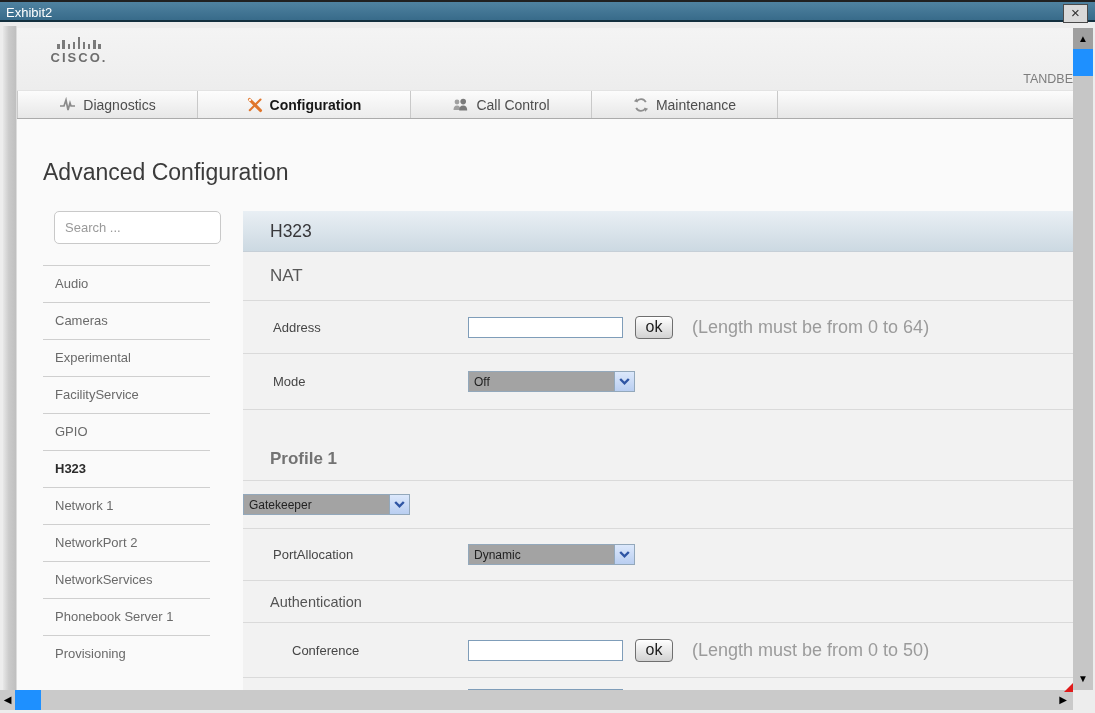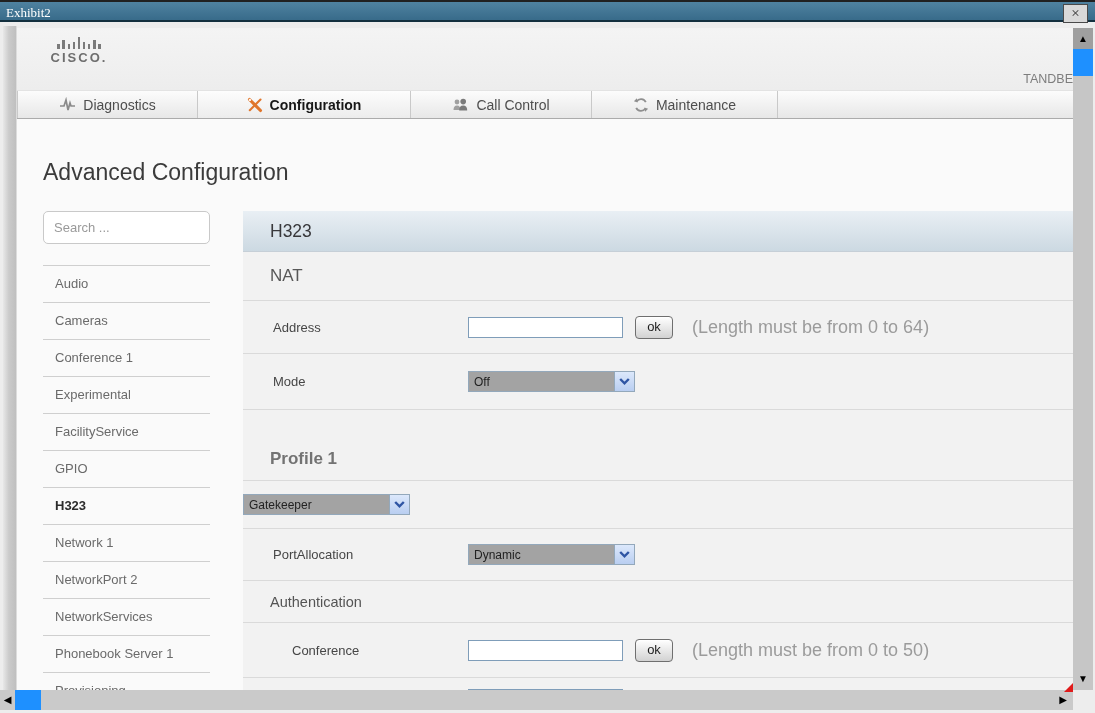--- a/index.html
+++ b/index.html
@@ -1,21 +1,21 @@
 <!DOCTYPE html>
 <html><head>
 <meta charset="utf-8">
 <style>
   html,body{margin:0;padding:0;background:#fff;}
   #window{position:relative;width:1095px;height:713px;overflow:hidden;
     font-family:"Liberation Sans","DejaVu Sans",sans-serif;background:#ededed;}
   
   .titlebar{position:absolute;left:0;top:0;right:0;height:22px;box-sizing:border-box;
     background:linear-gradient(#4f82a0,#386b8a);border-top:2px solid #202020;
-    border-bottom:2px solid #14303f;color:#fff;font-size:13px;font-family:Liberation Serif, serif;}
+    border-bottom:2px solid #14303f;color:#fff;font-size:13px;}
   .titlebar-text{position:absolute;left:6px;top:3px;}
   .close-btn{position:absolute;right:7px;top:2px;width:25px;height:19px;background:#d9d9d9;
     border:1px solid #4a4a4a;box-sizing:border-box;text-align:center;line-height:16px;
     color:#2e2e2e;font-size:15px;cursor:default;}
   
   .frame{position:absolute;left:0;top:26px;right:0;bottom:0;background:#ededed;}
   .left-strip{position:absolute;left:3px;top:0;bottom:3px;width:13px;
     background:linear-gradient(90deg,#e8e8e8,#cbcbcb 45%,#bfbfbf);border-right:1px solid #dcdcdc;}
   
   .app{position:absolute;left:17px;top:2px;width:1056px;height:662px;background:#f1f1f1;overflow:hidden;}
@@ -34,21 +34,21 @@
   .tab:first-child{border-left:1px solid #c9c9c9;}
   .tab.active{font-weight:bold;color:#181818;background:linear-gradient(#fdfdfd,#ececec);}
   .t0{width:181px}.t1{width:213px}.t2{width:181px}.t3{width:186px}
   .tab-icon{display:flex;align-items:center;}
   
   .content{position:absolute;left:0;top:91px;right:0;height:571px;background:#fafafa;overflow:hidden;}
   .page-title{position:absolute;left:26px;top:40px;font-size:23px;color:#3b3b3b;}
   
   .sidebar{position:absolute;left:26px;top:92px;width:167px;}
   .search-input{width:100%;box-sizing:border-box;height:33px;border:1px solid #c9c9c9;
-    border-radius:5px;padding:0 10px;font-size:13px;color:#555;background:#fff;outline:none;}
+    border-radius:5px;padding:0 10px;font-size:13px;color:#555;background:#fff;outline:none;margin-left:11px;}
   .search-input::placeholder{color:#9a9a9a;}
   .nav{margin-top:21px;}
   .nav-item{height:37px;box-sizing:border-box;line-height:36px;border-top:1px solid #cfcfcf;
     padding-left:12px;font-size:13px;color:#6a6a6a;cursor:default;}
   .nav-item.selected{font-weight:bold;color:#2c2c2c;}
   
   .panel{position:absolute;left:226px;top:92px;right:0;}
   .panel-title{height:40px;line-height:40px;padding-left:27px;font-size:17.5px;color:#38383b;
     background:linear-gradient(#e9eff4,#ccd9e2);border-bottom:1px solid #c6cfd7;}
   .row{background:#f2f2f2;border-bottom:1px solid #dadada;display:flex;align-items:center;box-sizing:border-box;}
@@ -60,21 +60,21 @@
   .row.f-mode{height:56px;}
   .row.f-callsetup{height:48px;}
   .row.f-portalloc{height:52px;}
   .row.f-login{height:55px;}
   .row.partial{height:60px;border-bottom:none;align-items:flex-start;}
   .flabel{width:225px;box-sizing:border-box;padding-left:30px;font-size:13px;color:#464646;}
   .flabel.indent{padding-left:49px;}
   .txt-input{width:155px;height:21px;box-sizing:border-box;border:1px solid #7f9db9;
     font-size:12px;padding:0 3px;background:#fff;margin-right:12px;outline:none;}
   .ok-btn{min-width:38px;height:23px;box-sizing:border-box;border:1px solid #6f6f6f;border-radius:4px;
-    background:linear-gradient(#ffffff,#d2d2d2);font-size:13px;color:#1e1e1e;margin-right:19px;
+    background:linear-gradient(#ffffff,#d2d2d2);font-size:16px;color:#1e1e1e;margin-right:19px;
     line-height:19px;text-align:center;padding:0 8px;box-shadow:inset 0 1px 0 #fff;cursor:default;}
   .note{font-size:18px;color:#9b9b9b;}
   .dropdown{width:167px;height:21px;box-sizing:border-box;border:1px solid #93a8bb;background:#a3a3a3;
     display:flex;align-items:stretch;cursor:default;}
   .dd-text{flex:1;font-size:12px;color:#222;padding:3px 0 0 5px;overflow:hidden;}
   .dd-btn{width:19px;background:linear-gradient(#dce8fb,#b9cef1);border-left:1px solid #93a8bb;
     display:flex;align-items:center;justify-content:center;}
   .partial .txt-input{margin-top:11px;margin-left:225px;}
   
   .vscroll{position:absolute;right:2px;top:28px;width:20px;height:662px;background:#c6c6c6;}
@@ -169,21 +169,20 @@
       </div>
 
       <div class="content">
         <div class="page-title">Advanced Configuration</div>
 
         <div class="sidebar">
           <input class="search-input" type="text" placeholder="Search ..." style="">
           <div class="nav">
             <div class="nav-item">Audio</div>
             <div class="nav-item">Cameras</div>
-            <div class="nav-item">Conference 1</div>
             <div class="nav-item">Experimental</div>
             <div class="nav-item">FacilityService</div>
             <div class="nav-item">GPIO</div>
             <div class="nav-item selected">H323</div>
             <div class="nav-item">Network 1</div>
             <div class="nav-item">NetworkPort 2</div>
             <div class="nav-item">NetworkServices</div>
             <div class="nav-item">Phonebook Server 1</div>
             <div class="nav-item">Provisioning</div>
           </div>

